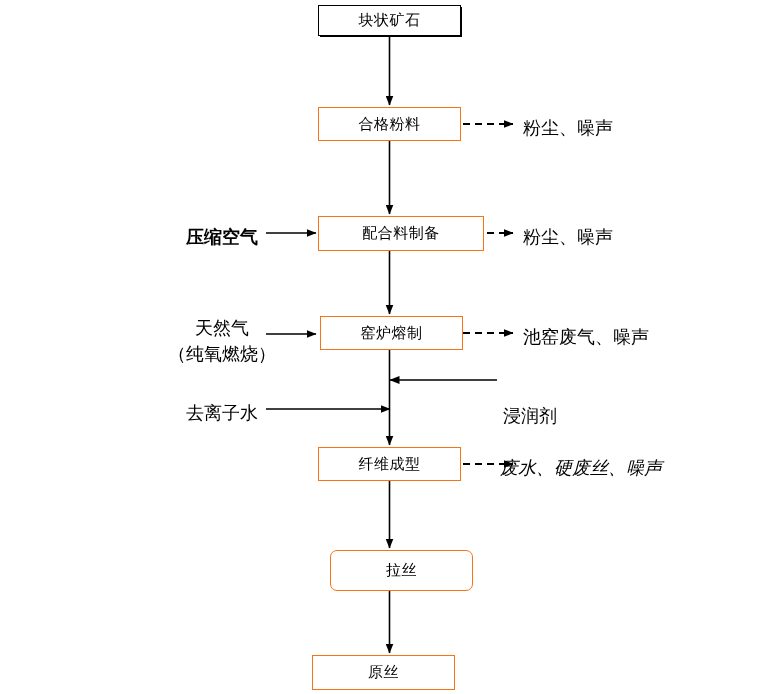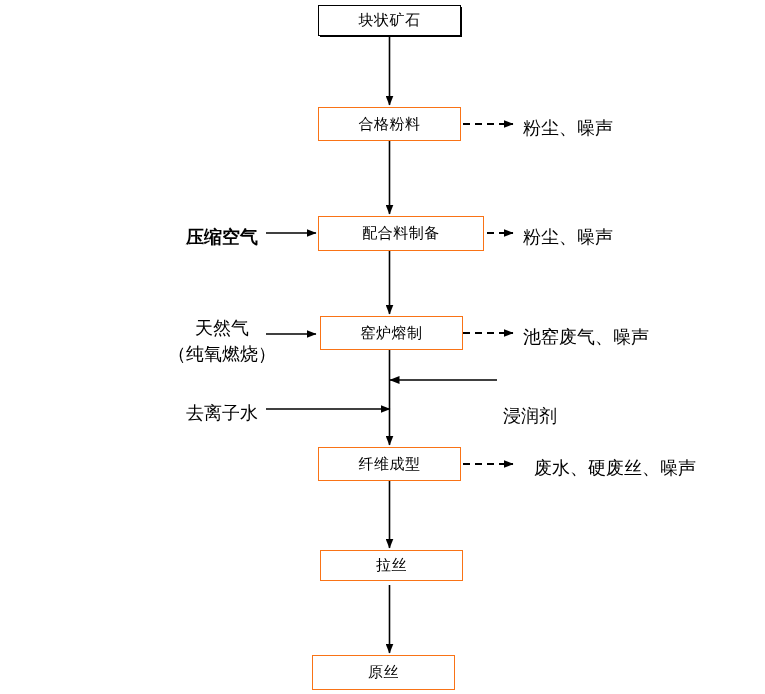--- a/index.html
+++ b/index.html
@@ -120,21 +120,21 @@
   </div>
 
   <div class="node" style="left:320px; top:316px; width:143px; height:34px;text-align:center;">
     <span class="node-label">窑炉熔制</span>
   </div>
 
   <div class="node" style="left:318px; top:447px; width:143px; height:34px;justify-content:center;">
     <span class="node-label">纤维成型</span>
   </div>
 
-  <div class="node" style="left:320px; top:550px; width:143px; height:31px;">
+  <div class="node" style="left:330px; top:550px; width:143px; height:41px;border-radius:7px;">
     <span class="node-label">拉丝</span>
   </div>
 
   <div class="node" style="left:312px; top:655px; width:143px; height:35px;">
     <span class="node-label">原丝</span>
   </div>
 
   <div class="side-label left-aligned" style="left:186px; top:224px;font-weight:bold;">
     <span>压缩空气</span>
   </div>
@@ -157,17 +157,17 @@
   </div>
 
   <div class="side-label" style="left:523px; top:224px;">
     <span>粉尘、噪声</span>
   </div>
 
   <div class="side-label" style="left:523px; top:324px;">
     <span>池窑废气、噪声</span>
   </div>
 
-  <div class="side-label" style="left:534px; top:455px;">
+  <div class="side-label" style="left:500px; top:455px;font-style:italic;">
     <span>废水、硬废丝、噪声</span>
   </div>
 
 </div>
 
 </body></html>

